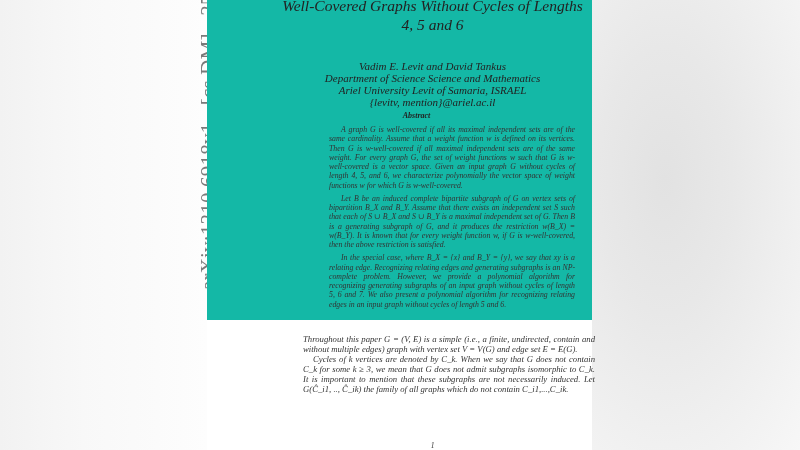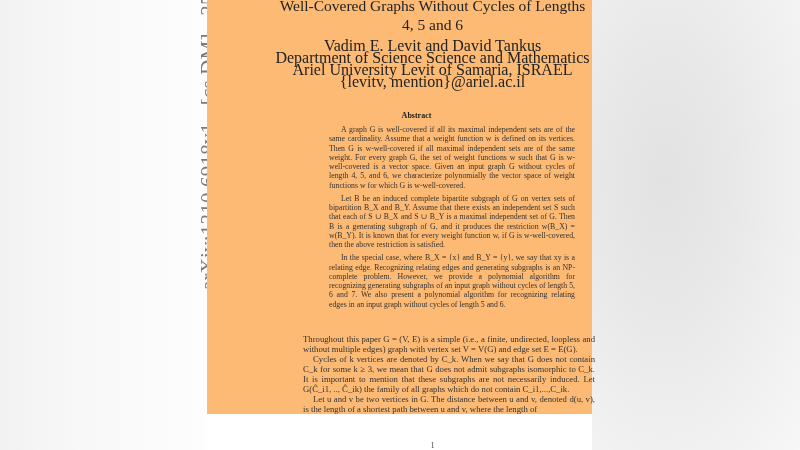--- a/index.html
+++ b/index.html
@@ -11,38 +11,39 @@
   }
   .bg-right {
     position:absolute; left:592px; top:0; width:208px; height:450px;
     background: radial-gradient(ellipse at 35% 40%, #e2e2e2 0%, #e8e8e8 35%, #efefef 65%, #f7f7f7 100%);
   }
   .bg-left {
     position:absolute; left:0; top:0; width:207px; height:450px;
     background: linear-gradient(90deg, #f2f2f2 0%, #f8f8f8 40%, #fdfdfd 100%);
   }
   .page {
-    position:absolute; left:207px; top:0; width:385px; height:414px;
-    background:#fdba74;
+    position:absolute; left:207px; top:0; width:385px; height:320px;
+    background:#14b8a6;
+    font-style:italic;
   }
   .side-stamp {
     position:absolute; left:196px; top:290px;
     transform-origin: 0 0; transform: rotate(-90deg);
     white-space:nowrap; font-size:21px; color:#7a7a7a; letter-spacing:0.2px;
     font-family: "Liberation Serif", serif;
   }
   .side-stamp span { margin-right:12px; }
   .title {
     position:absolute; left:0; width:385px; top:-4px; text-align:center;
     font-size:15.5px; line-height:19px; color:#222;
   }
   .title .t1 { display:block; position:relative; left:33px; }
   .authors {
-    position:absolute; left:0; width:385px; top:40px; text-align:center;
-    font-size:16px; line-height:12px; color:#222;
+    position:absolute; left:0; width:385px; top:60px; text-align:center;
+    font-size:11px; line-height:12px; color:#222;
   }
   .authors div { position:relative; left:33px; }
   .abstract-head {
     position:absolute; left:0; width:385px; top:111px; text-align:center;
     font-size:8px; font-weight:bold; color:#222;
   }
   .abstract-head span { position:relative; left:17px; }
   .abstract {
     position:absolute; left:118px; top:121px; width:254px;
     font-size:7.8px; line-height:9.25px; text-align:justify; color:#333;
@@ -94,21 +95,20 @@
   </div>
 
   <div class="abstract">
     <p>A graph G is well-covered if all its maximal independent sets are of the same cardinality. Assume that a weight function w is defined on its vertices. Then G is w-well-covered if all maximal independent sets are of the same weight. For every graph G, the set of weight functions w such that G is w-well-covered is a vector space. Given an input graph G without cycles of length 4, 5, and 6, we characterize polynomially the vector space of weight functions w for which G is w-well-covered.</p>
     <p>Let B be an induced complete bipartite subgraph of G on vertex sets of bipartition B_X and B_Y. Assume that there exists an independent set S such that each of S ∪ B_X and S ∪ B_Y is a maximal independent set of G. Then B is a generating subgraph of G, and it produces the restriction w(B_X) = w(B_Y). It is known that for every weight function w, if G is w-well-covered, then the above restriction is satisfied.</p>
     <p>In the special case, where B_X = {x} and B_Y = {y}, we say that xy is a relating edge. Recognizing relating edges and generating subgraphs is an NP-complete problem. However, we provide a polynomial algorithm for recognizing generating subgraphs of an input graph without cycles of length 5, 6 and 7. We also present a polynomial algorithm for recognizing relating edges in an input graph without cycles of length 5 and 6.</p>
   </div>
 
 
   <div class="intro">
-    <p class="first">Throughout this paper G = (V, E) is a simple (i.e., a finite, undirected, loopless and without multiple edges) graph with vertex set V = V(G) and edge set E = E(G).</p>
+    <p class="first">Throughout this paper G = (V, E) is a simple (i.e., a finite, undirected, contain and without multiple edges) graph with vertex set V = V(G) and edge set E = E(G).</p>
     <p>Cycles of k vertices are denoted by C_k. When we say that G does not contain C_k for some k ≥ 3, we mean that G does not admit subgraphs isomorphic to C_k. It is important to mention that these subgraphs are not necessarily induced. Let G(Ĉ_i1, .., Ĉ_ik) the family of all graphs which do not contain C_i1,...,C_ik.</p>
-    <p>Let u and v be two vertices in G. The distance between u and v, denoted d(u, v), is the length of a shortest path between u and v, where the length of</p>
   </div>
 
   <div class="page-num">
     <span>1</span>
   </div>
 </div>
 
 </body></html>

